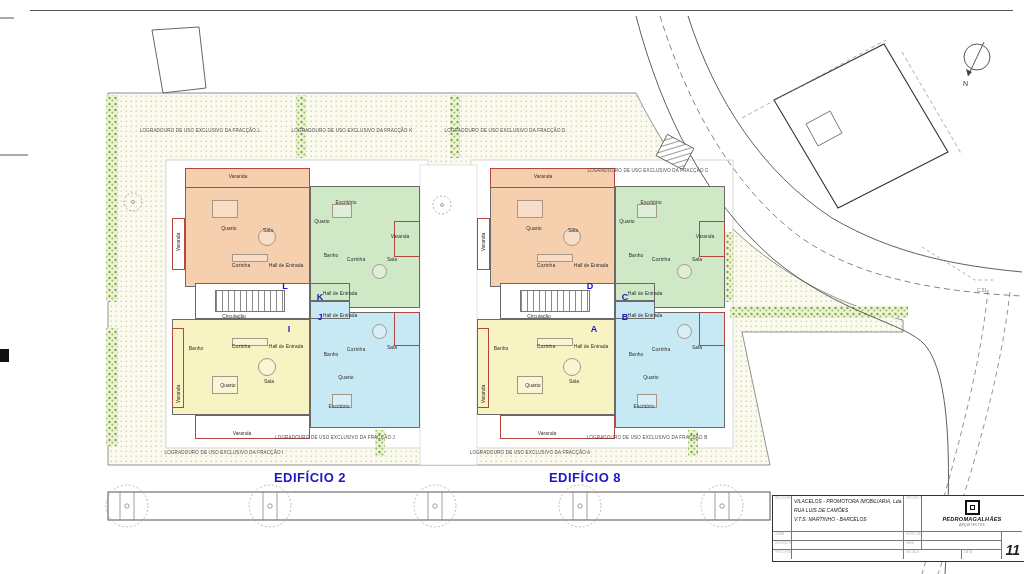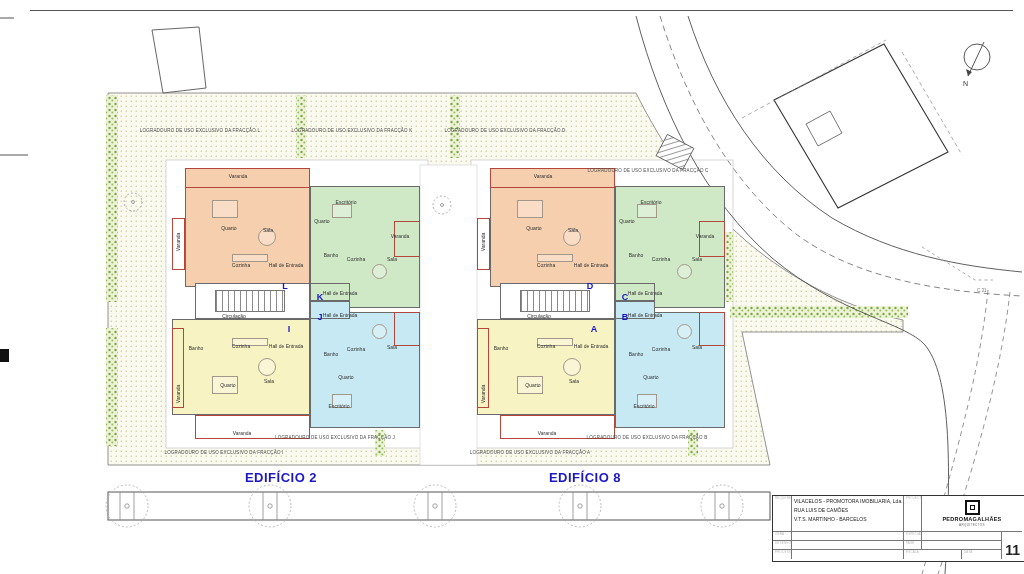--- a/index.html
+++ b/index.html
@@ -22,21 +22,21 @@
 
   .logradouro{position:absolute;font-size:4.5px;line-height:5px;color:#4a4a4a;letter-spacing:.2px;
               transform:translate(-50%,-50%);white-space:nowrap;}
   .edificio{position:absolute;font-size:13px;font-weight:bold;color:#1b18c4;letter-spacing:.5px;
             transform:translate(-50%,0);white-space:nowrap;}
 
   
   .tb{position:absolute;left:772px;top:495px;width:251px;height:65px;border:1.2px solid #333;
       background:#fff;color:#222;}
   .tb .cell{position:absolute;border-left:1px solid #777;border-top:1px solid #777;
-            box-sizing:border-box;padding:1px 2px;overflow:hidden;}
+            box-sizing:border-box;padding:1px 2px;overflow:hidden;font-style:italic;}
   .tb .cell.first-col{border-left:none;}
   .tb .cell.first-row{border-top:none;}
   .micro{display:block;font-size:3px;line-height:3px;color:#b8b8b8;letter-spacing:.2px;}
   .tb-main{font-size:5px;line-height:9px;white-space:nowrap;}
   .tb-right{text-align:right;}
   .logo-cell{display:flex;flex-direction:column;align-items:center;justify-content:center;gap:1px;}
   .logo-box{width:11px;height:11px;border:2.5px solid #111;display:flex;align-items:center;justify-content:center;}
   .logo-box i{display:block;width:3px;height:3px;border:1.5px solid #111;}
   .firm-name{font-size:5.5px;font-weight:bold;letter-spacing:.3px;color:#111;}
   .firm-sub{font-size:3px;color:#666;letter-spacing:.4px;}
@@ -262,21 +262,21 @@
     </div>
   <div id="labels-layer">
       <span class="logradouro" style="left: 200px; top: 130px;">LOGRADOURO DE USO EXCLUSIVO DA FRACÇÃO L</span>
       <span class="logradouro" style="left: 352px; top: 130px;">LOGRADOURO DE USO EXCLUSIVO DA FRACÇÃO K</span>
       <span class="logradouro" style="left: 505px; top: 130px;">LOGRADOURO DE USO EXCLUSIVO DA FRACÇÃO D</span>
       <span class="logradouro" style="left: 648px; top: 170px;">LOGRADOURO DE USO EXCLUSIVO DA FRACÇÃO C</span>
       <span class="logradouro" style="left: 224px; top: 452px;">LOGRADOURO DE USO EXCLUSIVO DA FRACÇÃO I</span>
       <span class="logradouro" style="left: 335px; top: 437px;">LOGRADOURO DE USO EXCLUSIVO DA FRACÇÃO J</span>
       <span class="logradouro" style="left: 530px; top: 452px;">LOGRADOURO DE USO EXCLUSIVO DA FRACÇÃO A</span>
       <span class="logradouro" style="left: 647px; top: 437px;">LOGRADOURO DE USO EXCLUSIVO DA FRACÇÃO B</span>
-      <span class="edificio" style="left: 281px; top: 470px;">EDIFÍCIO 2</span>
+      <span class="edificio" style="left: 310px; top: 470px;">EDIFÍCIO 2</span>
       <span class="edificio" style="left: 585px; top: 470px;">EDIFÍCIO 8</span>
     </div>
 
   <div class="tb">
     <div class="cell first-col first-row" style="left:0;top:0;width:18px;height:35px;">
       <span class="micro">REQUERENTE</span>
     </div>
     <div class="cell first-row" style="left:18px;top:0;width:112px;height:35px;">
       <div class="tb-main">VILACELOS - PROMOTORA IMOBILIARIA, Lda.</div>
       <div class="tb-main">RUA LUIS DE CAMÕES</div>

